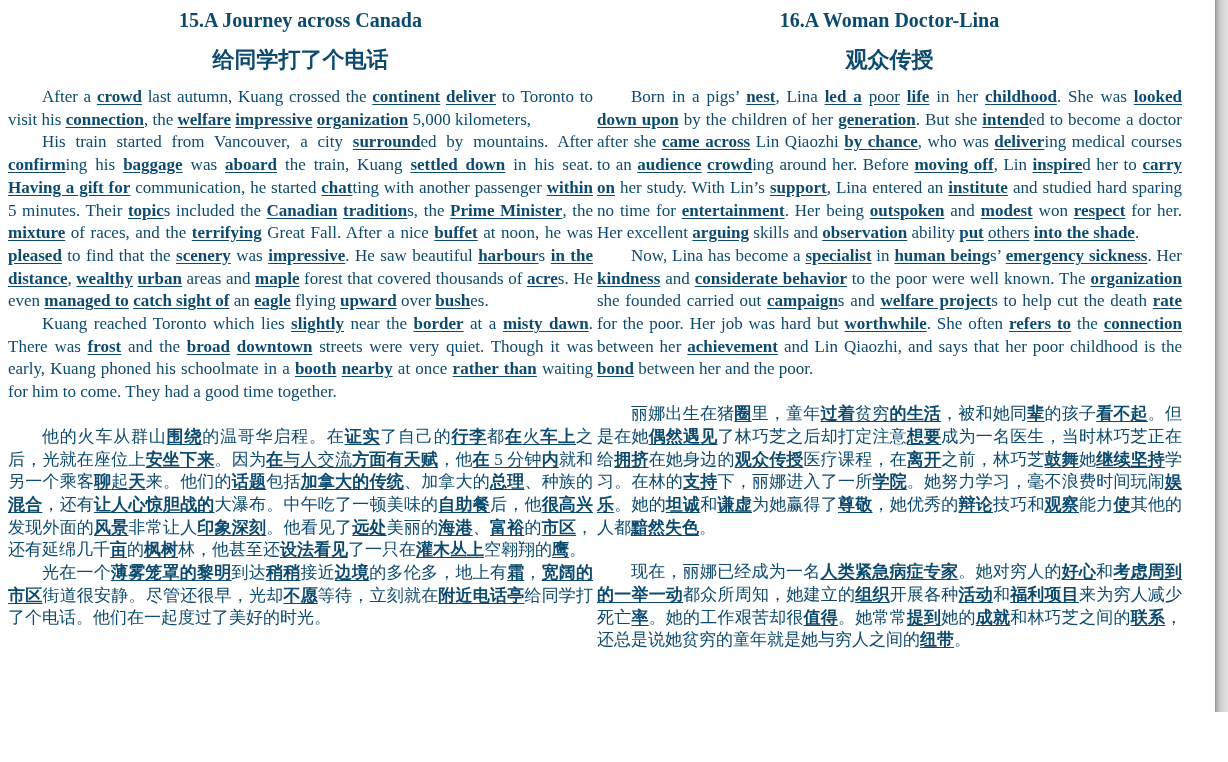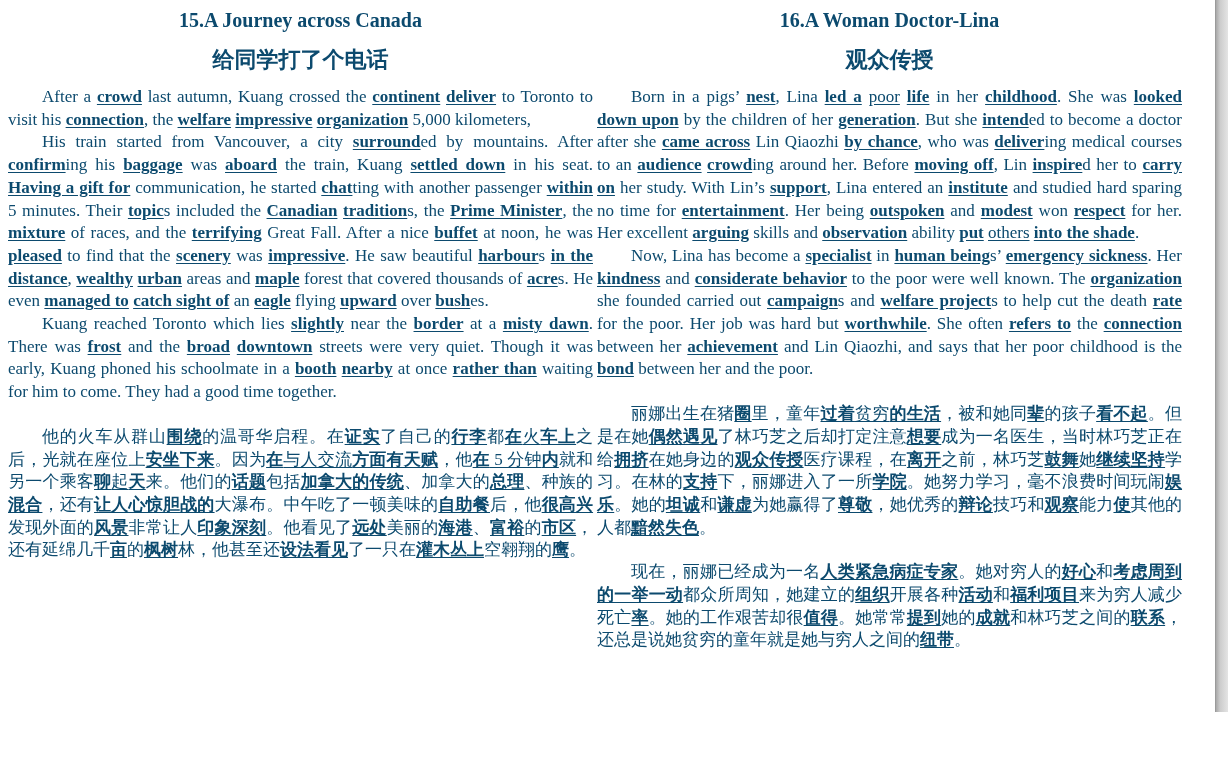--- a/index.html
+++ b/index.html
@@ -53,20 +53,21 @@
     <h1 class="title-en">15.A Journey across Canada</h1>
     <h2 class="title-zh">给同学打了个电话</h2>
 
     <p class="body">After a <span class="v">crowd</span> last autumn, Kuang crossed the <span class="v">continent</span> <span class="v">deliver</span> to Toronto to visit his <span class="v">connection</span>, the <span class="v">welfare</span> <span class="v">impressive</span> <span class="v">organization</span> 5,000 kilometers,</p>
     <p class="body">His train started from Vancouver, a city <span class="v">surround</span>ed by mountains. After <span class="v">confirm</span>ing his <span class="v">baggage</span> was <span class="v">aboard</span> the train, Kuang <span class="v">settled down</span> in his seat. <span class="v">Having a gift for</span> communication, he started <span class="v">chat</span>ting with another passenger <span class="v">within</span> 5 minutes. Their <span class="v">topic</span>s included the <span class="v">Canadian</span> <span class="v">tradition</span>s, the <span class="v">Prime Minister</span>, the <span class="v">mixture</span> of races, and the <span class="v">terrifying</span> Great Fall. After a nice <span class="v">buffet</span> at noon, he was <span class="v">pleased</span> to find that the <span class="v">scenery</span> was <span class="v">impressive</span>. He saw beautiful <span class="v">harbour</span>s <span class="v">in the distance</span>, <span class="v">wealthy</span> <span class="v">urban</span> areas and <span class="v">maple</span> forest that covered thousands of <span class="v">acre</span>s. He even <span class="v">managed to</span> <span class="v">catch sight of</span> an <span class="v">eagle</span> flying <span class="v">upward</span> over <span class="v">bush</span>es.</p>
     <p class="body">Kuang reached Toronto which lies <span class="v">slightly</span> near the <span class="v">border</span> at a <span class="v">misty dawn</span>. There was <span class="v">frost</span> and the <span class="v">broad</span> <span class="v">downtown</span> streets were very quiet. Though it was early, Kuang phoned his schoolmate in a <span class="v">booth</span> <span class="v">nearby</span> at once <span class="v">rather than</span> waiting for him to come. They had a good time together.</p>
 
     <div class="gap"></div>
 
     <p class="body">他的火车从群山<span class="v">围绕</span>的温哥华启程。在<span class="v">证实</span>了自己的<span class="v">行李</span>都<span class="v">在</span><span class="u">火</span><span class="v">车上</span>之后，光就在座位上<span class="v">安坐下来</span>。因为<span class="v">在</span><span class="u">与人交流</span><span class="v">方面有天赋</span>，他<span class="v">在</span><span class="u"> 5 分钟</span><span class="v">内</span>就和另一个乘客<span class="v">聊</span><span class="u">起</span><span class="v">天</span>来。他们的<span class="v">话题</span>包括<span class="v">加拿大的传统</span>、加拿大的<span class="v">总理</span>、种族的<span class="v">混合</span>，还有<span class="v">让人心惊胆战的</span>大瀑布。中午吃了一顿美味的<span class="v">自助餐</span>后，他<span class="v">很高兴</span>发现外面的<span class="v">风景</span>非常让人<span class="v">印象深刻</span>。他看见了<span class="v">远处</span>美丽的<span class="v">海港</span>、<span class="v">富裕</span>的<span class="v">市区</span>，还有延绵几千<span class="v">亩</span>的<span class="v">枫树</span>林，他甚至还<span class="v">设法看见</span>了一只在<span class="v">灌木丛上</span>空翱翔的<span class="v">鹰</span>。</p>
+    <p class="body">光在一个<span class="v">薄雾笼罩的黎明</span>到达<span class="v">稍稍</span>接近<span class="v">边境</span>的多伦多，地上有<span class="v">霜</span>，<span class="v">宽阔的市区</span>街道很安静。尽管还很早，光却<span class="v">不愿</span>等待，立刻就在<span class="v">附近电话亭</span>给同学打了个电话。他们在一起度过了美好的时光。</p>
   </section>
 
   <section class="col col-right">
     <h1 class="title-en">16.A Woman Doctor-Lina</h1>
     <h2 class="title-zh">观众传授</h2>
 
     <p class="body">Born in a pigs’ <span class="v">nest</span>, Lina <span class="v">led a</span> <span class="u">poor</span> <span class="v">life</span> in her <span class="v">childhood</span>. She was <span class="v">looked down upon</span> by the children of her <span class="v">generation</span>. But she <span class="v">intend</span>ed to become a doctor after she <span class="v">came across</span> Lin Qiaozhi <span class="v">by chance</span>, who was <span class="v">deliver</span>ing medical courses to an <span class="v">audience</span> <span class="v">crowd</span>ing around her. Before <span class="v">moving off</span>, Lin <span class="v">inspire</span>d her to <span class="v">carry on</span> her study. With Lin’s <span class="v">support</span>, Lina entered an <span class="v">institute</span> and studied hard sparing no time for <span class="v">entertainment</span>. Her being <span class="v">outspoken</span> and <span class="v">modest</span> won <span class="v">respect</span> for her. Her excellent <span class="v">arguing</span> skills and <span class="v">observation</span> ability <span class="v">put</span> <span class="u">others</span> <span class="v">into the shade</span>.</p>
     <p class="body">Now, Lina has become a <span class="v">specialist</span> in <span class="v">human being</span>s’ <span class="v">emergency sickness</span>. Her <span class="v">kindness</span> and <span class="v">considerate behavior</span> to the poor were well known. The <span class="v">organization</span> she founded carried out <span class="v">campaign</span>s and <span class="v">welfare project</span>s to help cut the death <span class="v">rate</span> for the poor. Her job was hard but <span class="v">worthwhile</span>. She often <span class="v">refers to</span> the <span class="v">connection</span> between her <span class="v">achievement</span> and Lin Qiaozhi, and says that her poor childhood is the <span class="v">bond</span> between her and the poor.</p>
 
     <div class="gap"></div>

